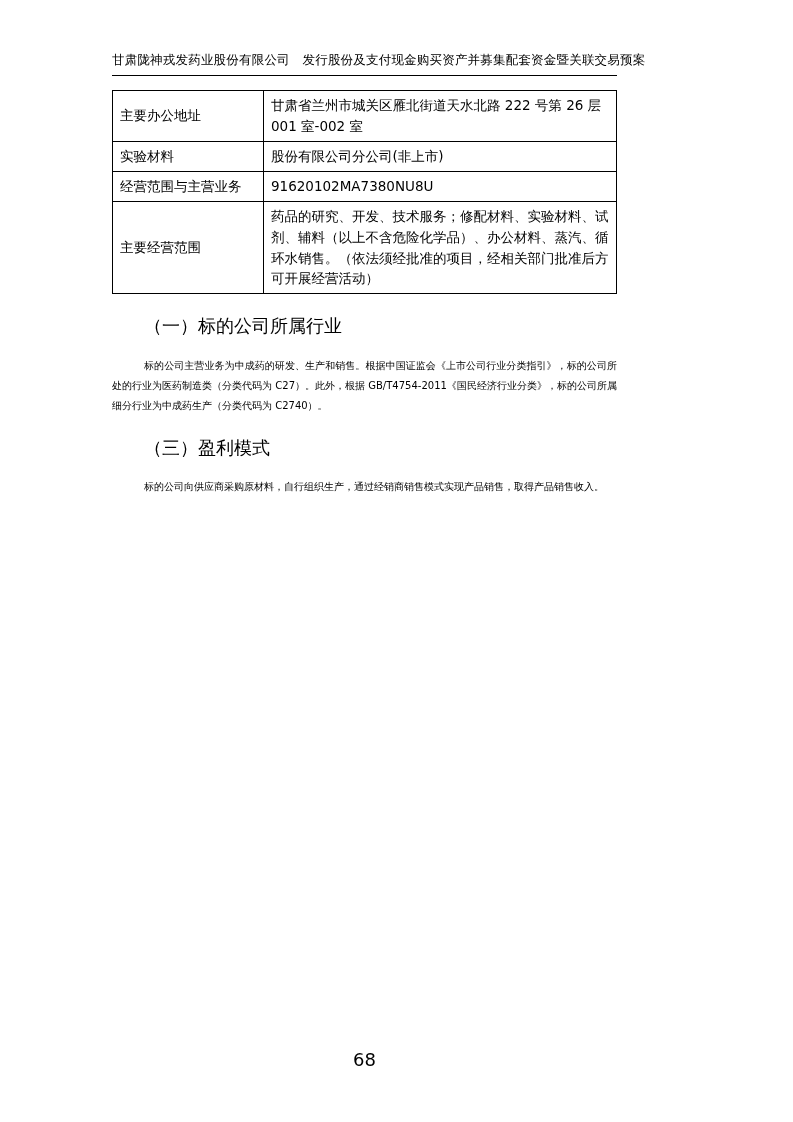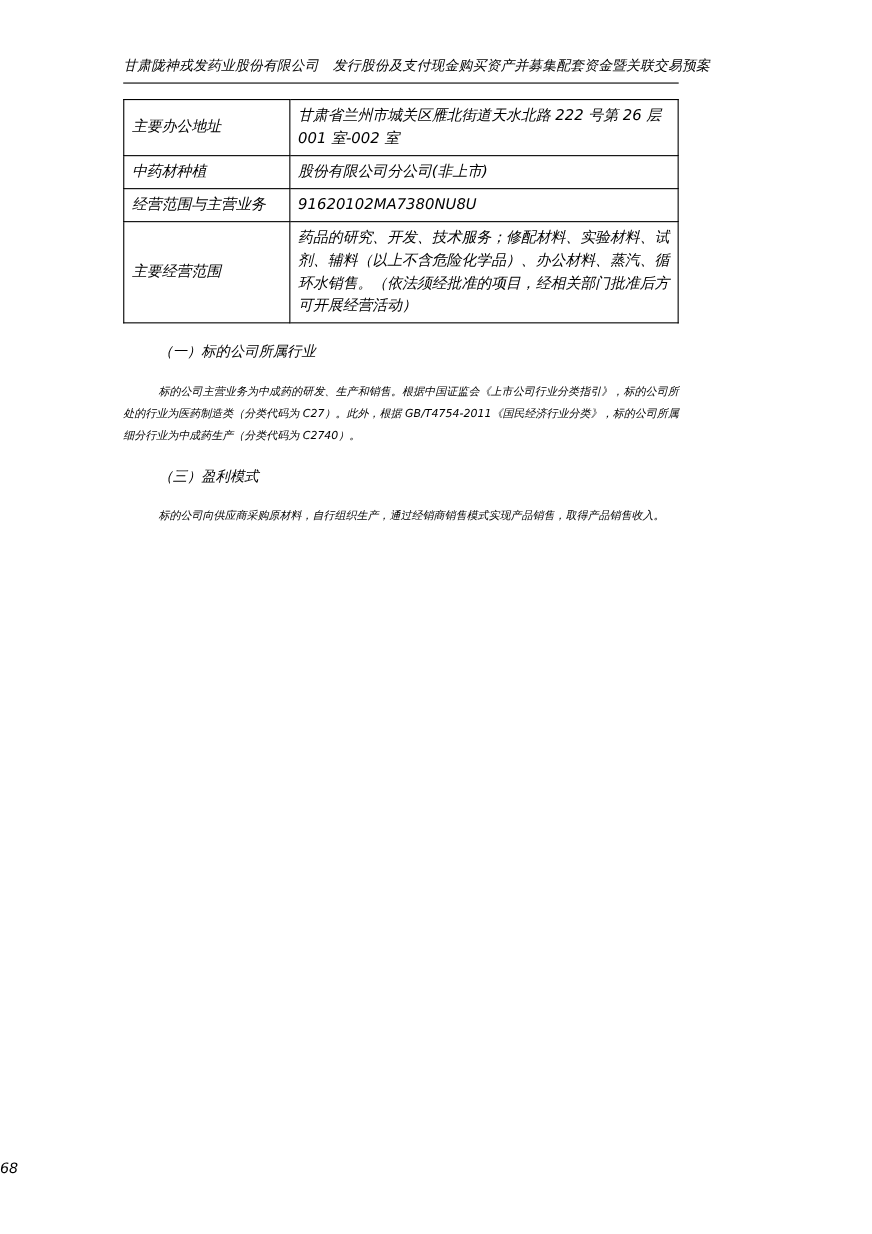--- a/index.html
+++ b/index.html
@@ -13,21 +13,20 @@
     font-family: "DejaVu Sans", "Liberation Sans", sans-serif;
     color: #000000;
     position: relative;
   }
   .page {
     position: relative;
     width: 729px;
     height: 1122px;
     box-sizing: border-box;
     padding: 52px 112px 40px 112px;
-    font-style: italic;
   }
   .header {
     font-family: "DejaVu Sans", "Liberation Sans", sans-serif;
     font-size: 12.5px;
     text-align: center;
     letter-spacing: 0.2px;
     padding-bottom: 6px;
     white-space: nowrap;
   }
   .header-rule {
@@ -50,58 +49,58 @@
     width: 136px;
   }
   h2.section {
     font-size: 17px;
     font-weight: bold;
     margin: 26px 0 18px 0;
     text-indent: 32px;
     letter-spacing: 0.5px;
   }
   p.sub {
-    font-size: 13px;
+    font-size: 18px;
     margin: 16px 0 14px 0;
     text-indent: 32px;
     line-height: 1.75;
   }
   p.body {
     font-size: 10px;
     margin: 0 0 14px 0;
     text-indent: 32px;
     line-height: 2.0;
     text-align: justify;
     text-justify: inter-ideograph;
   }
   .footer {
     position: absolute;
     left: 0;
     right: 0;
     bottom: 52px;
-    text-align: left;
-    font-size: 13px;
+    text-align: center;
+    font-size: 18px;
   }
 </style>
 </head>
 <body>
 
 <div class="page">
 
   <div class="header">甘肃陇神戎发药业股份有限公司　发行股份及支付现金购买资产并募集配套资金暨关联交易预案</div>
   <div class="header-rule"></div>
 
   <table class="info">
     <tbody>
       <tr>
         <td class="label">主要办公地址</td>
         <td>甘肃省兰州市城关区雁北街道天水北路 222 号第 26 层 001 室-002 室</td>
       </tr>
       <tr>
-        <td class="label">中药材种植</td>
+        <td class="label">实验材料</td>
         <td>股份有限公司分公司(非上市)</td>
       </tr>
       <tr>
         <td class="label">经营范围与主营业务</td>
         <td>91620102MA7380NU8U</td>
       </tr>
       <tr>
         <td class="label">主要经营范围</td>
         <td>药品的研究、开发、技术服务；修配材料、实验材料、试剂、辅料（以上不含危险化学品）、办公材料、蒸汽、循环水销售。（依法须经批准的项目，经相关部门批准后方可开展经营活动）</td>
       </tr>

